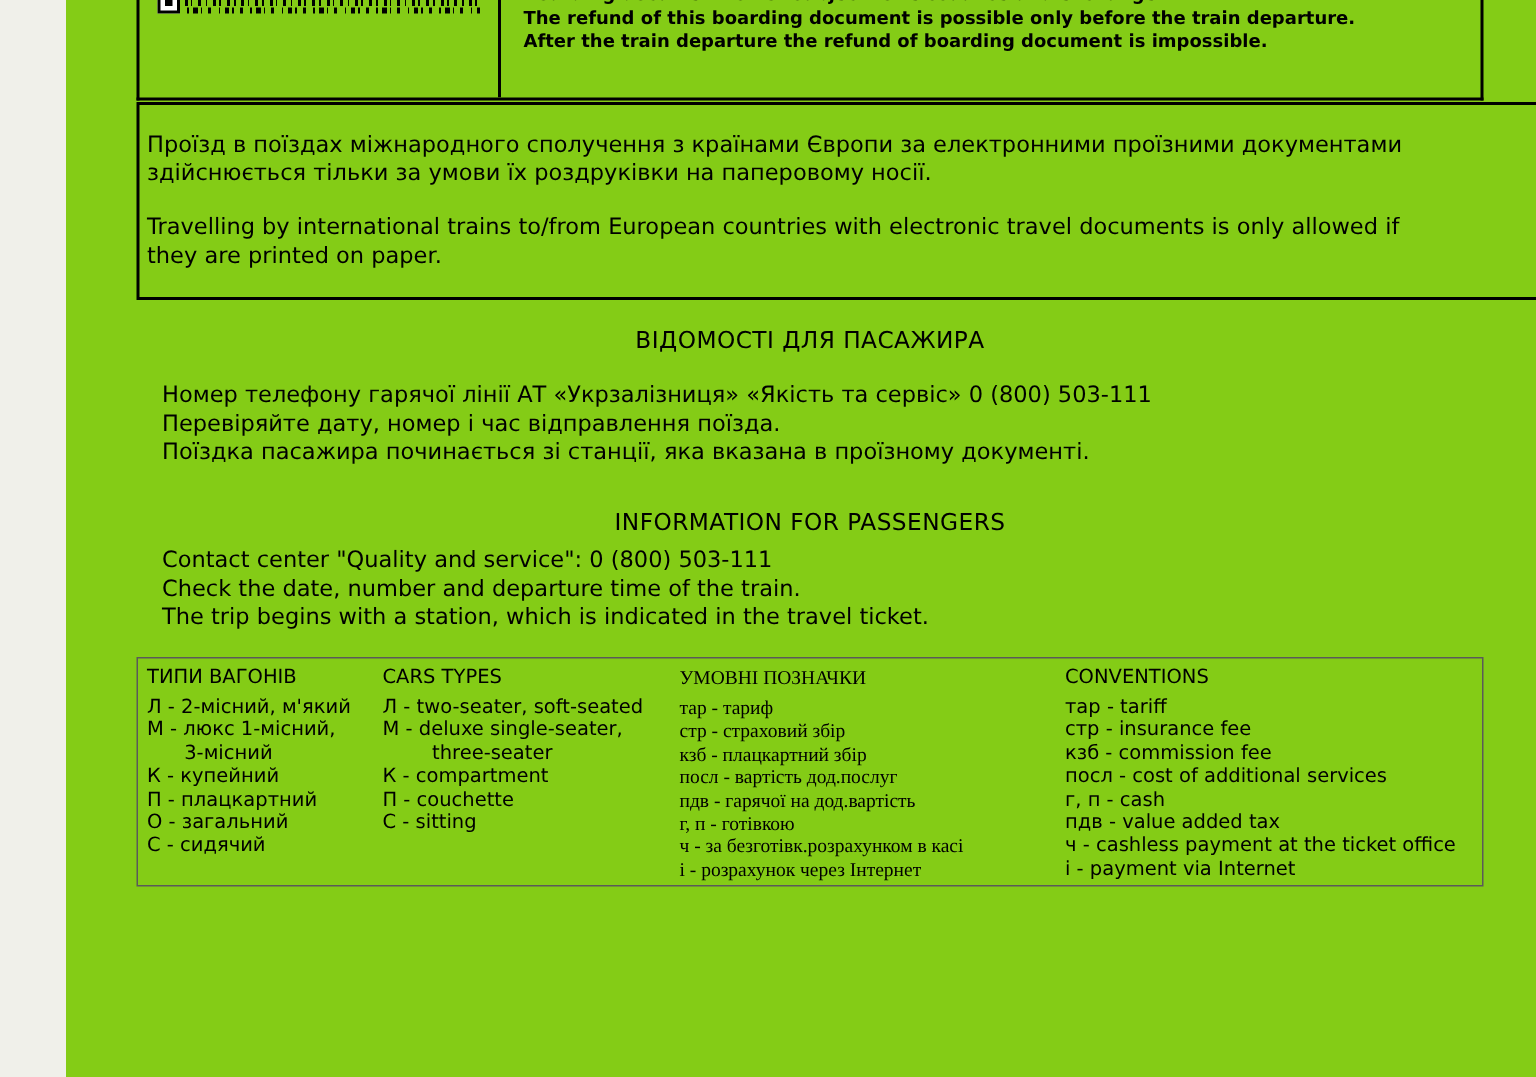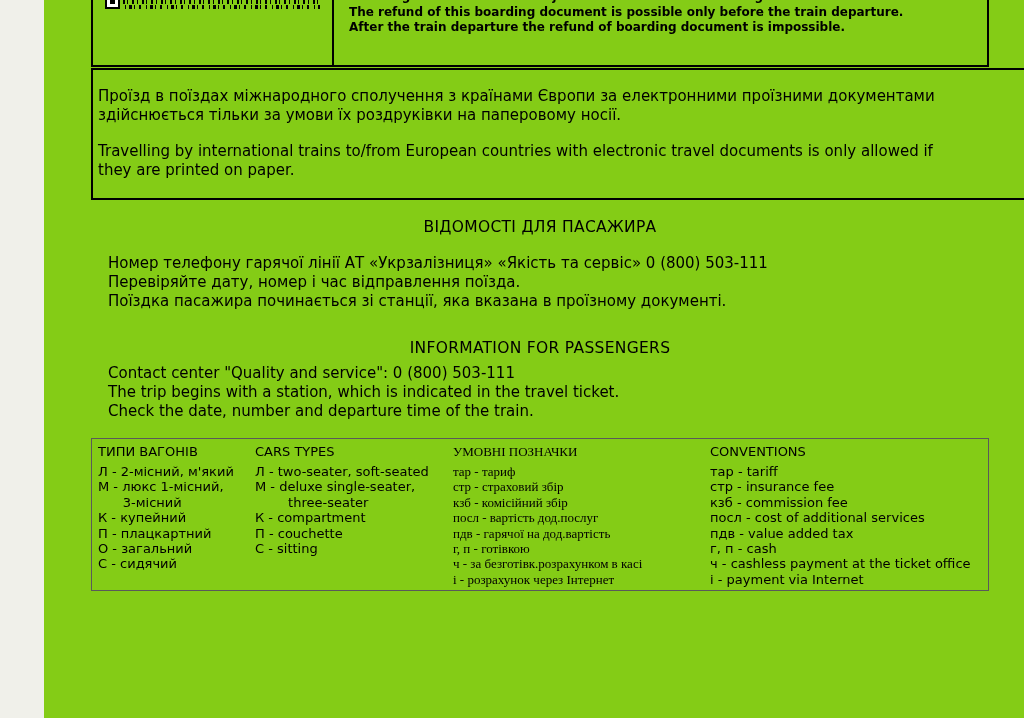--- a/index.html
+++ b/index.html
@@ -111,22 +111,22 @@
   <div class="section-heading heading-uk">ВІДОМОСТІ ДЛЯ ПАСАЖИРА</div>
   <div class="info-block info-uk">
     <div class="line">Номер телефону гарячої лінії АТ «Укрзалізниця» «Якість та сервіс» 0 (800) 503-111</div>
     <div class="line">Перевіряйте дату, номер і час відправлення поїзда.</div>
     <div class="line">Поїздка пасажира починається зі станції, яка вказана в проїзному документі.</div>
   </div>
 
   <div class="section-heading heading-en">INFORMATION FOR PASSENGERS</div>
   <div class="info-block info-en">
     <div class="line">Contact center "Quality and service": 0 (800) 503-111</div>
+    <div class="line">Check the date, number and departure time of the train.</div>
     <div class="line">The trip begins with a station, which is indicated in the travel ticket.</div>
-    <div class="line">Check the date, number and departure time of the train.</div>
   </div>
 
   <div class="legend-table">
     <div class="legend-col c1">
       <div class="legend-header">ТИПИ ВАГОНІВ</div>
       <div class="legend-line">Л - 2-місний, м'який</div>
       <div class="legend-line">М - люкс 1-місний,</div>
       <div class="legend-line">      3-місний</div>
       <div class="legend-line">К - купейний</div>
       <div class="legend-line">П - плацкартний</div>
@@ -139,32 +139,32 @@
       <div class="legend-line">М - deluxe single-seater,</div>
       <div class="legend-line">        three-seater</div>
       <div class="legend-line">К - compartment</div>
       <div class="legend-line">П - couchette</div>
       <div class="legend-line">С - sitting</div>
     </div>
     <div class="legend-col c3">
       <div class="legend-header">УМОВНІ ПОЗНАЧКИ</div>
       <div class="legend-line">тар - тариф</div>
       <div class="legend-line">стр - страховий збір</div>
-      <div class="legend-line">кзб - комісійний збір</div>
+      <div class="legend-line">кзб - плацкартний збір</div>
       <div class="legend-line">посл - вартість дод.послуг</div>
       <div class="legend-line">пдв - гарячої на дод.вартість</div>
       <div class="legend-line">г, п - готівкою</div>
       <div class="legend-line">ч - за безготівк.розрахунком в касі</div>
       <div class="legend-line">і - розрахунок через Інтернет</div>
     </div>
     <div class="legend-col c4">
       <div class="legend-header">CONVENTIONS</div>
       <div class="legend-line">тар - tariff</div>
       <div class="legend-line">стр - insurance fee</div>
       <div class="legend-line">кзб - commission fee</div>
       <div class="legend-line">посл - cost of additional services</div>
+      <div class="legend-line">г, п - cash</div>
       <div class="legend-line">пдв - value added tax</div>
-      <div class="legend-line">г, п - cash</div>
       <div class="legend-line">ч - cashless payment at the ticket office</div>
       <div class="legend-line">і - payment via Internet</div>
     </div>
   </div>
 </div>
 
 </body></html>

